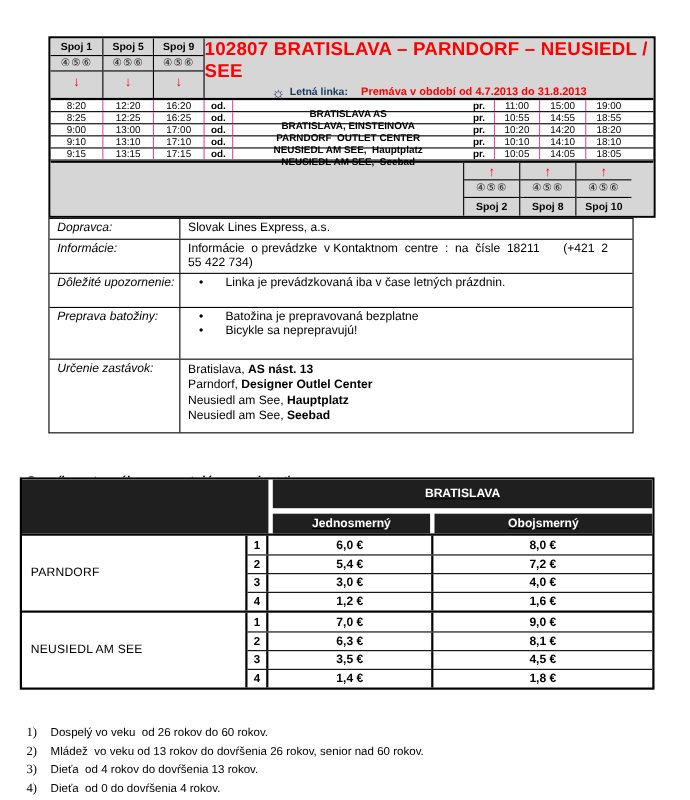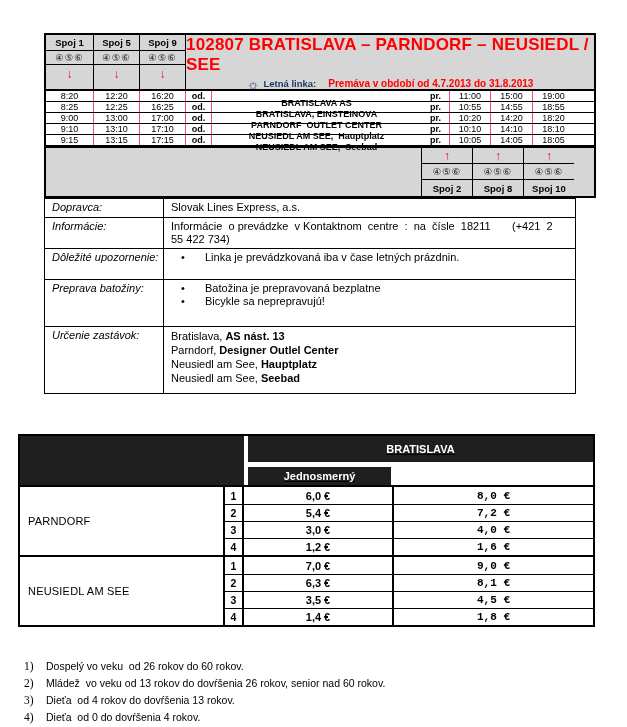--- a/index.html
+++ b/index.html
@@ -86,21 +86,21 @@
   .fg-station { width:205px; border-right:2px solid #000; display:flex; align-items:center;
     padding-left:8px; font-size:11px; letter-spacing:0.2px; }
   .fg-rows { flex:1; display:flex; flex-direction:column; }
   .fg-row { display:flex; height:17px; }
   .fg-row + .fg-row { border-top:1px solid #000; }
   .fg-cat { width:19px; border-right:2px solid #000; font-weight:bold; font-size:10.5px;
     display:flex; align-items:center; justify-content:center; }
   .fg-oneway { width:148px; font-weight:bold; font-size:11px;
     display:flex; align-items:center; justify-content:center; }
   .fg-return { flex:1; border-left:2px solid #000; font-weight:bold; font-size:11px;
-    display:flex; align-items:center; justify-content:center;font-family:Liberation Mono, monospace; }
+    display:flex; align-items:center; justify-content:center; }
 
   
   .footnotes { position:absolute; left:24px; top:660px; }
   .fn-row { display:flex; height:17px; align-items:baseline; }
   .fn-num { width:22px; font-family:"Liberation Serif","DejaVu Serif",serif; font-size:11.5px; }
   .fn-text { font-size:10.5px; white-space:pre; }
 </style>
 </head>
 <body>
 
@@ -253,20 +253,21 @@
 <div class="fares-heading">Cenník cestovného pre cestujúcu verejnosť</div>
 
 <div class="fare-table">
   <div class="fare-header">
     <div class="fh-left"></div>
     <div class="fh-right">
       <div class="fh-dest">BRATISLAVA</div>
       <div class="fh-gap"></div>
       <div class="fh-cols">
         <div class="fh-col fh-oneway">Jednosmerný</div>
+        <div class="fh-col fh-return">Obojsmerný</div>
       </div>
     </div>
   </div>
 
   <div class="fare-group">
     <div class="fg-station">PARNDORF</div>
     <div class="fg-rows">
       <div class="fg-row">
         <div class="fg-cat">1</div>
         <div class="fg-oneway">6,0 €</div>

